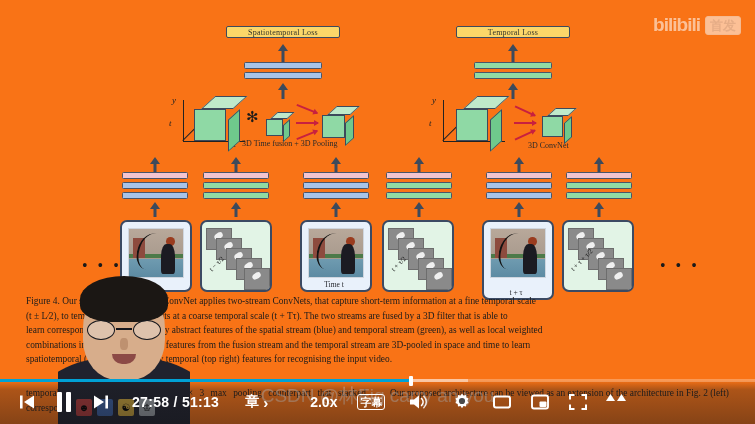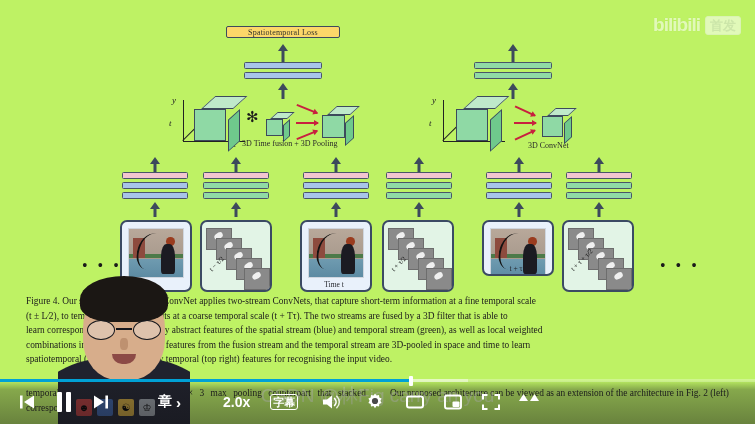--- a/index.html
+++ b/index.html
@@ -14,21 +14,21 @@
     position: relative;
     width: 755px;
     height: 424px;
     overflow: hidden;
     background: #fdfdfd;
   }
 
   
   #paper {
     position: absolute; inset: 0;
-    background: #bef264;
+    background: #f97316;
   }
 
   .loss-box {
     position: absolute;
     background: #fcd769;
     border: 1px solid #3d4a5c;
     border-radius: 2px;
     font-family: "Liberation Serif", serif;
     font-size: 8px;
     color: #33332a;
@@ -433,20 +433,21 @@
   }
 </style>
 </head>
 <body>
 
 <div id="player">
 
   <div id="paper">
 
     <div class="loss-box" style="left:226px; top:26px; width:114px;">Spatiotemporal Loss</div>
+    <div class="loss-box" style="left:456px; top:26px; width:114px;">Temporal Loss</div>
 
     <div class="arrow-up" style="left:283px; top:44px;">
       <div class="head"></div>
         <div class="stem" style="top:6px;height:12px;"></div>
     </div>
     <div class="arrow-up" style="left:513px; top:44px;">
       <div class="head"></div>
         <div class="stem" style="top:6px;height:12px;"></div>
     </div>
 
@@ -659,21 +660,21 @@
         <div class="fr" style="left:34px; top:36px; width:26px; height:22px;">
             <div class="blob"></div>
           </div>
         <div class="fr" style="left:42px; top:46px; width:26px; height:22px;">
             <div class="blob"></div>
           </div>
         <div class="flowlabel" style="left:6px; top:38px;">t + τ/2</div>
       </div>
     </div>
 
-    <div class="card blue" style="left:482px; top:220px; width:72px; height:56px;">
+    <div class="card blue" style="left:482px; top:220px; width:72px; height:80px;">
       <div class="thumb" style="left:6px; top:6px; right:6px; height:50px;">
         <div class="wall"></div>
           <div class="green-strip"></div>
           <div class="floor"></div>
         <div class="banner"></div>
           <div class="hair"></div>
           <div class="person"></div>
           <div class="bow"></div>
       </div>
       <div class="card-label">t + τ</div>
@@ -765,20 +766,21 @@
     </div>
 
     <div class="ctrl" style="width:34px;height:34px;">
       <svg width="18" height="18" viewBox="0 0 18 18">
         <polygon points="2,2.5 2,15.5 12,9" fill="#fff"></polygon>
         <rect x="13.4" y="2.5" width="2.6" height="13" fill="#fff"></rect>
       </svg>
     </div>
 
     <div style="width:14px"></div>
+    <div id="time">27:58 / 51:13</div>
 
     <div style="width:26px"></div>
     <div class="ctrl-text">章</div>
     <div class="ctrl-text" style="margin-left:4px;font-size:15px;">›</div>
 
     <div style="width:16px"></div>
 
     <div style="width:26px"></div>
     <div class="ctrl-text">2.0x</div>
 

